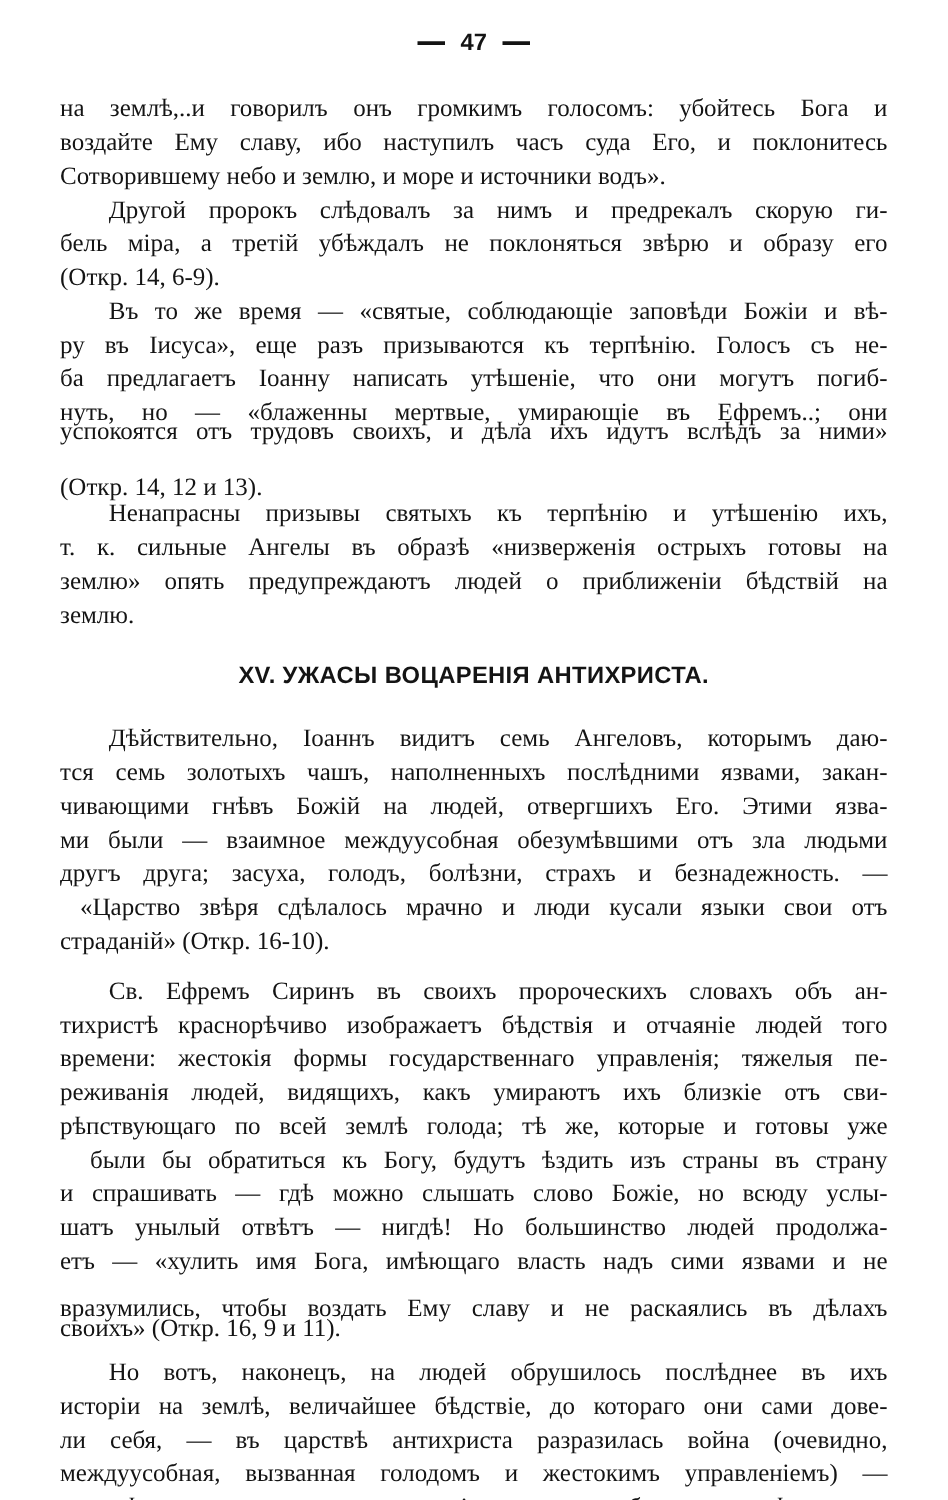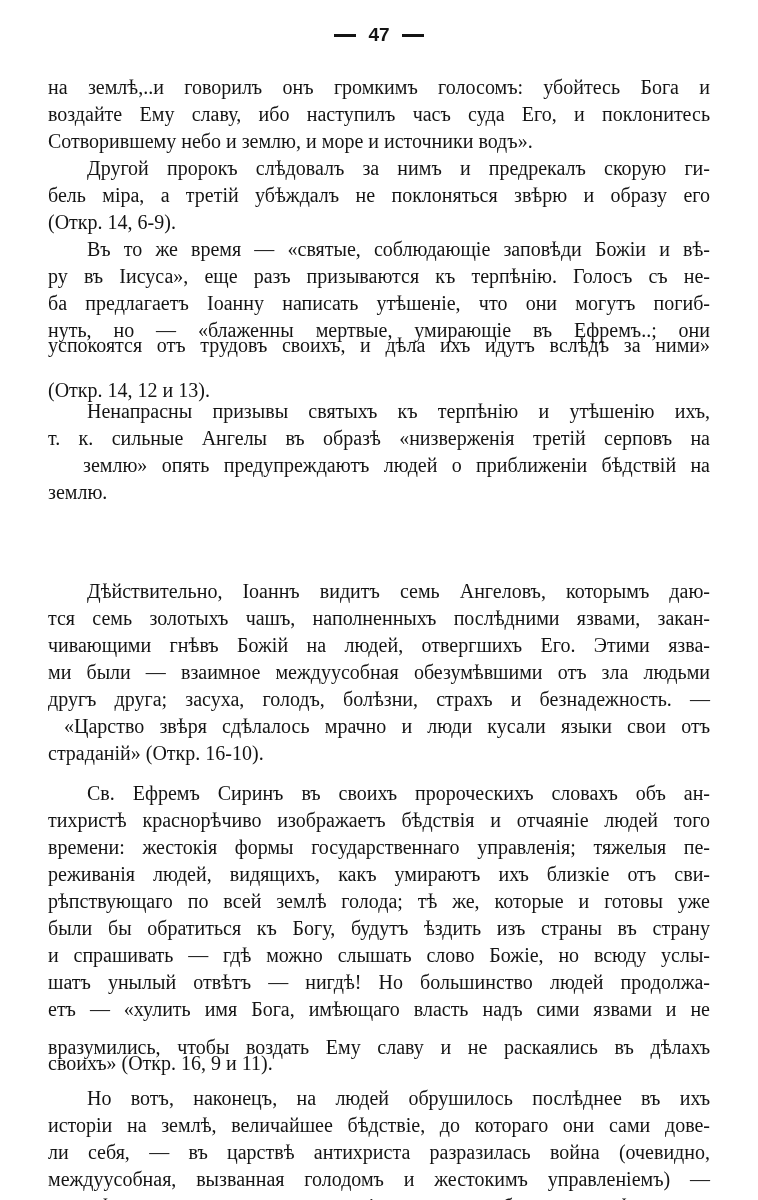--- a/index.html
+++ b/index.html
@@ -42,43 +42,44 @@
     <div class="line indent" style="top: 236px; white-space: nowrap;"><span style="white-space: nowrap; word-spacing: 0px;">Въ то же время — «святые, соблюдающіе заповѣди Божіи и вѣ-</span></div>
     <div class="line" style="top: 263px; white-space: nowrap;"><span style="white-space: nowrap; word-spacing: 0px;">ру въ Іисуса», еще разъ призываются къ терпѣнію. Голосъ съ не-</span></div>
     <div class="line" style="top: 290px; white-space: nowrap;"><span style="white-space: nowrap; word-spacing: 0px;">ба предлагаетъ Іоанну написать утѣшеніе, что они могутъ погиб-</span></div>
     <div class="line" style="top: 317px; white-space: nowrap;"><span style="white-space: nowrap; word-spacing: 0px;">нуть, но — «блаженны мертвые, умирающіе въ Ефремъ..; они</span></div>
     <div class="line" style="top: 332px; white-space: nowrap;"><span style="white-space: nowrap; word-spacing: 0px;">успокоятся отъ трудовъ своихъ, и дѣла ихъ идутъ вслѣдъ за ними»</span></div>
     <div class="line last" style="top: 377px; white-space: nowrap;"><span style="white-space: nowrap;">(Откр. 14, 12 и 13).</span></div>
   </div>
 
   <div>
     <div class="line indent" style="top: 398px; white-space: nowrap;"><span style="white-space: nowrap; word-spacing: 0px;">Ненапрасны призывы святыхъ къ терпѣнію и утѣшенію ихъ,</span></div>
-    <div class="line" style="top: 425px; white-space: nowrap;"><span style="white-space: nowrap; word-spacing: 0px;">т. к. сильные Ангелы въ образѣ «низверженія третій серповъ на</span></div>
-    <div class="line" style="top: 452px; white-space: nowrap;"><span style="white-space: nowrap; word-spacing: 0px; margin-left: 35px;">землю» опять предупреждаютъ людей о приближеніи бѣдствій на</span></div>
+    <div class="line" style="top: 425px; white-space: nowrap;"><span style="white-space: nowrap; word-spacing: 0px;">т. к. сильные Ангелы въ образѣ «низверженія острыхъ готовы на</span></div>
+    <div class="line" style="top: 452px; white-space: nowrap;"><span style="white-space: nowrap; word-spacing: 0px;">землю» опять предупреждаютъ людей о приближеніи бѣдствій на</span></div>
     <div class="line last" style="top: 479px; white-space: nowrap;"><span style="white-space: nowrap;">землю.</span></div>
   </div>
 
+  <div class="heading" style="top:530px">XV. УЖАСЫ ВОЦАРЕНІЯ АНТИХРИСТА.</div>
 
   <div>
     <div class="line indent" style="top: 578px; white-space: nowrap;"><span style="white-space: nowrap; word-spacing: 0px;">Дѣйствительно, Іоаннъ видитъ семь Ангеловъ, которымъ даю-</span></div>
     <div class="line" style="top: 605px; white-space: nowrap;"><span style="white-space: nowrap; word-spacing: 0px;">тся семь золотыхъ чашъ, наполненныхъ послѣдними язвами, закан-</span></div>
     <div class="line" style="top: 632px; white-space: nowrap;"><span style="white-space: nowrap; word-spacing: 0px;">чивающими гнѣвъ Божій на людей, отвергшихъ Его. Этими язва-</span></div>
     <div class="line" style="top: 659px; white-space: nowrap;"><span style="white-space: nowrap; word-spacing: 0px;">ми были — взаимное междуусобная обезумѣвшими отъ зла людьми</span></div>
     <div class="line" style="top: 686px; white-space: nowrap;"><span style="white-space: nowrap; word-spacing: 0px;">другъ друга; засуха, голодъ, болѣзни, страхъ и безнадежность. —</span></div>
     <div class="line" style="top: 713px; white-space: nowrap;"><span style="white-space: nowrap; word-spacing: 0px; margin-left: 16px;">«Царство звѣря сдѣлалось мрачно и люди кусали языки свои отъ</span></div>
     <div class="line last" style="top: 740px; white-space: nowrap;"><span style="white-space: nowrap;">страданій» (Откр. 16-10).</span></div>
   </div>
 
   <div>
     <div class="line indent" style="top: 780px; white-space: nowrap;"><span style="white-space: nowrap; word-spacing: 0px;">Св. Ефремъ Сиринъ въ своихъ пророческихъ словахъ объ ан-</span></div>
     <div class="line" style="top: 807px; white-space: nowrap;"><span style="white-space: nowrap; word-spacing: 0px;">тихристѣ краснорѣчиво изображаетъ бѣдствія и отчаяніе людей того</span></div>
     <div class="line" style="top: 834px; white-space: nowrap;"><span style="white-space: nowrap; word-spacing: 0px;">времени: жестокія формы государственнаго управленія; тяжелыя пе-</span></div>
     <div class="line" style="top: 861px; white-space: nowrap;"><span style="white-space: nowrap; word-spacing: 0px;">реживанія людей, видящихъ, какъ умираютъ ихъ близкіе отъ сви-</span></div>
     <div class="line" style="top: 888px; white-space: nowrap;"><span style="white-space: nowrap; word-spacing: 0px;">рѣпствующаго по всей землѣ голода; тѣ же, которые и готовы уже</span></div>
-    <div class="line" style="top: 915px; white-space: nowrap;"><span style="white-space: nowrap; word-spacing: 0px;">были бы обратиться къ Богу, будутъ ѣздить изъ страны въ страну</span></div>
+    <div class="line" style="top: 915px; white-space: nowrap;"><span style="white-space: nowrap; word-spacing: 0px; margin-left: 24px;">были бы обратиться къ Богу, будутъ ѣздить изъ страны въ страну</span></div>
     <div class="line" style="top: 942px; white-space: nowrap;"><span style="white-space: nowrap; word-spacing: 0px;">и спрашивать — гдѣ можно слышать слово Божіе, но всюду услы-</span></div>
     <div class="line" style="top: 969px; white-space: nowrap;"><span style="white-space: nowrap; word-spacing: 0px;">шатъ унылый отвѣтъ — нигдѣ! Но большинство людей продолжа-</span></div>
     <div class="line" style="top: 996px; white-space: nowrap;"><span style="white-space: nowrap; word-spacing: 0px;">етъ — «хулить имя Бога, имѣющаго власть надъ сими язвами и не</span></div>
     <div class="line" style="top: 1023px; white-space: nowrap; margin-top: 11px;"><span style="white-space: nowrap; word-spacing: 0px;">вразумились, чтобы воздать Ему славу и не раскаялись въ дѣлахъ</span></div>
     <div class="line last" style="top: 1050px; white-space: nowrap;"><span style="white-space: nowrap;">своихъ» (Откр. 16, 9 и 11).</span></div>
   </div>
 
   <div>
     <div class="line indent" style="top: 1085px; white-space: nowrap;"><span style="white-space: nowrap; word-spacing: 0px;">Но вотъ, наконецъ, на людей обрушилось послѣднее въ ихъ</span></div>
     <div class="line" style="top: 1112px; white-space: nowrap;"><span style="white-space: nowrap; word-spacing: 0px;">исторіи на землѣ, величайшее бѣдствіе, до котораго они сами дове-</span></div>

